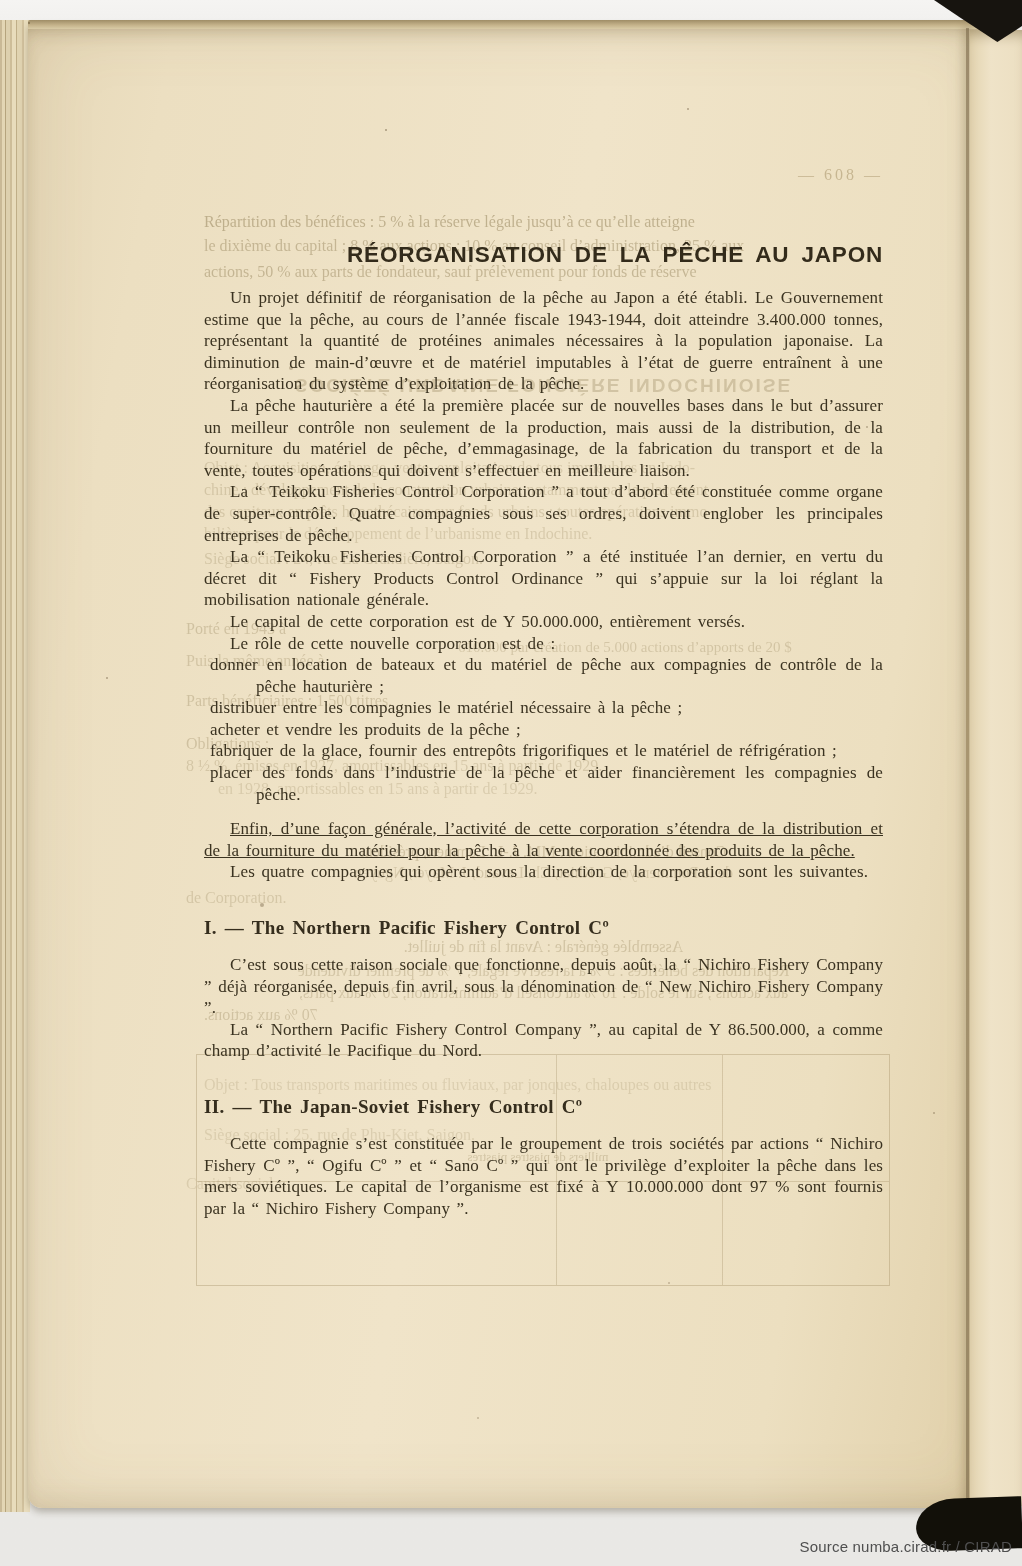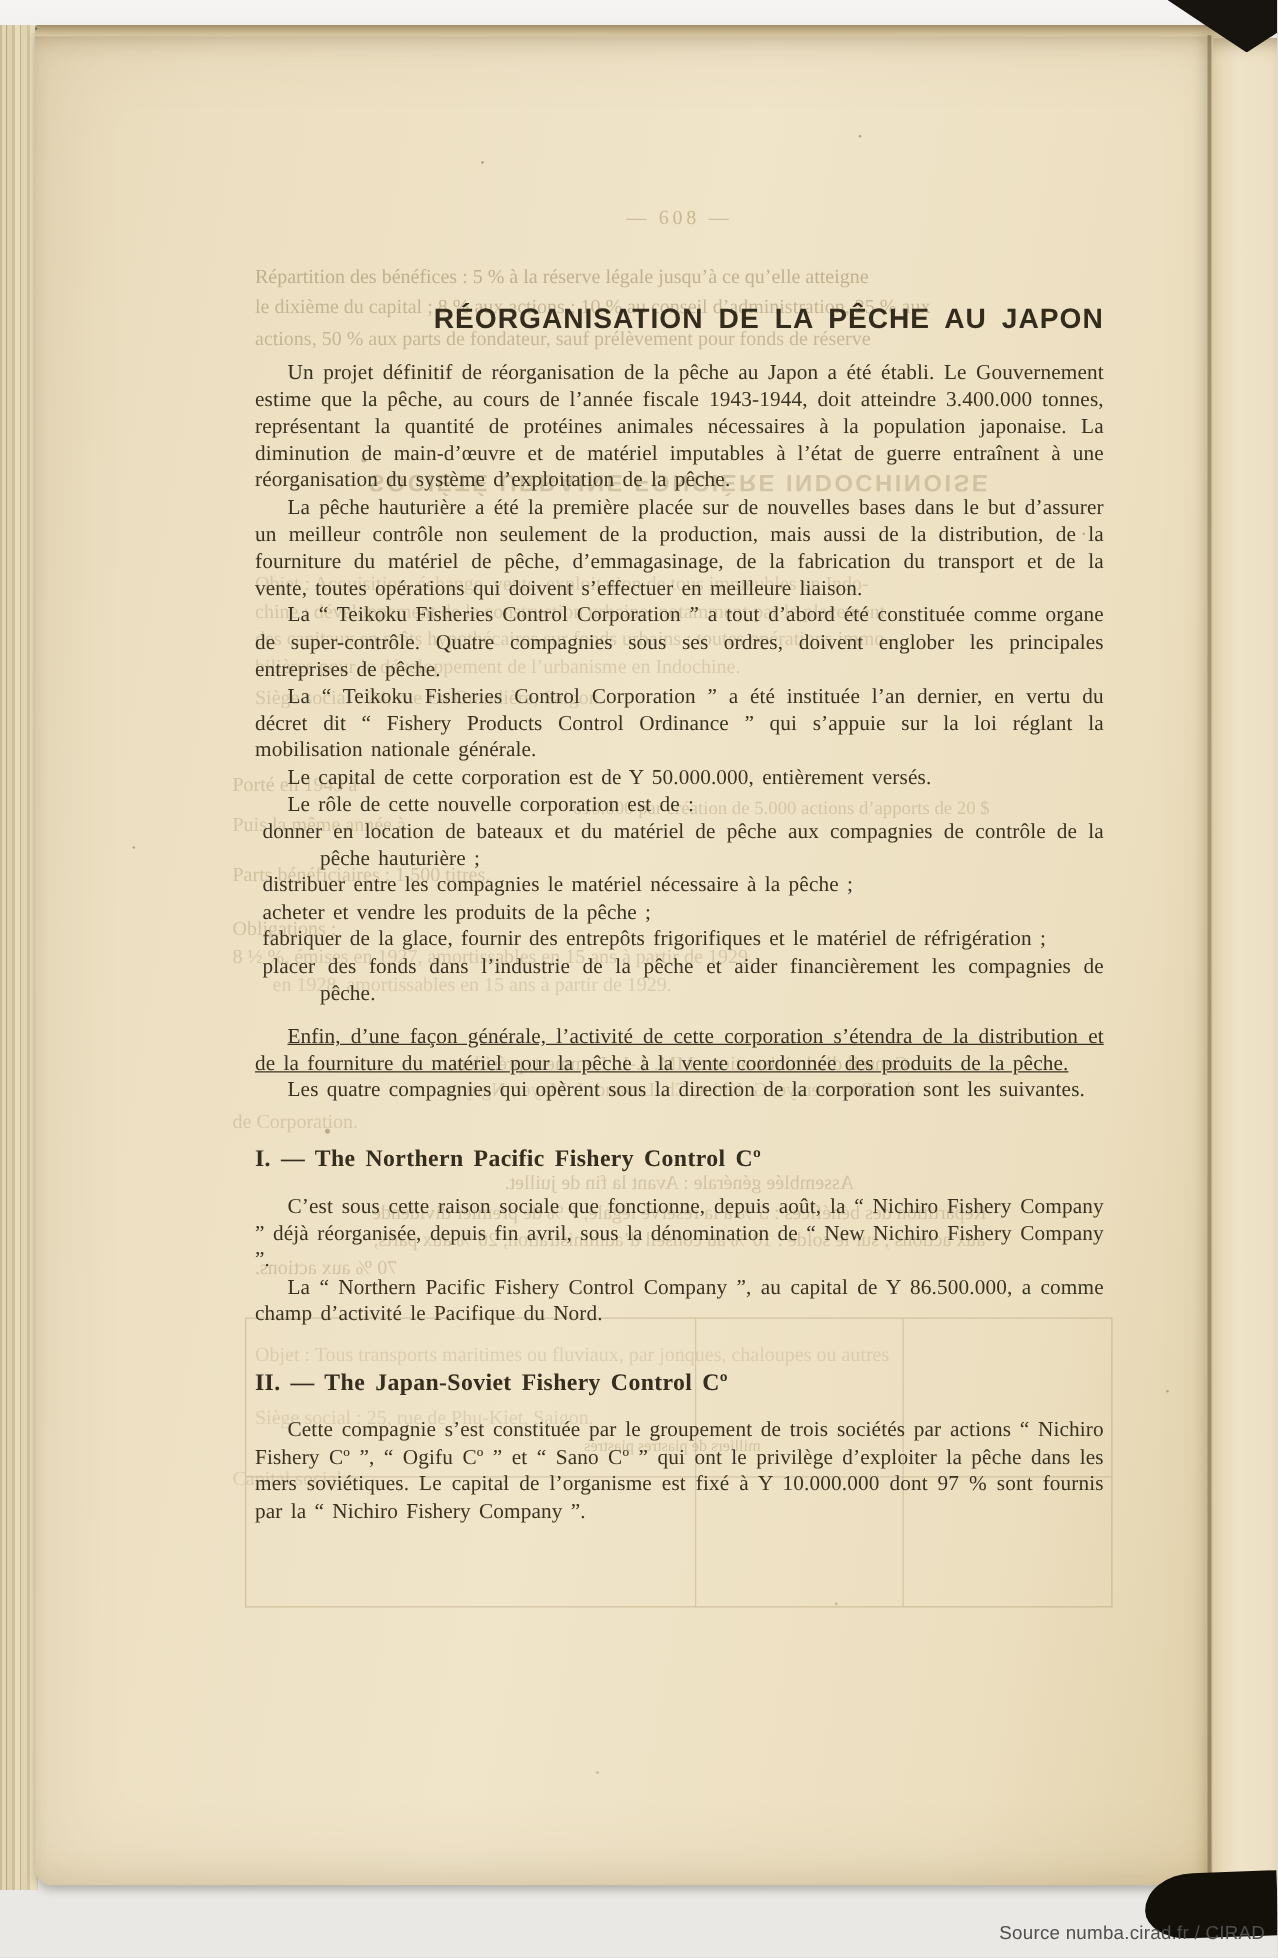--- a/index.html
+++ b/index.html
@@ -54,21 +54,21 @@
   ul.role li{padding-left:52px;text-indent:-46px;}
   article h2{font:bold 19px/23px "Liberation Serif",serif;text-align:left;
     letter-spacing:.3px;word-spacing:3px;margin:33px 0 15px 0;color:#352d1d;}
 
   
   .g{position:absolute;font:16px/20px "Liberation Serif",serif;color:#8d7b52;
      text-align:justify;filter:blur(.5px);pointer-events:none;}
   .g.mir{transform:scaleX(-1);}
   .g.flipy{transform:scaleY(-1);font-family:"Liberation Sans",sans-serif;font-weight:bold;letter-spacing:2px;}
   .g.c{text-align:center;} .g.r{text-align:right;}
-  .ghost-num{position:absolute;left:176px;top:144px;width:679px;text-align:center;
+  .ghost-num{position:absolute;left:176px;top:144px;width:679px;text-align:right;
     font:16px "Liberation Serif",serif;letter-spacing:3px;color:#a8946a;opacity:.55;filter:blur(.4px);}
   .ghost-table{position:absolute;left:168px;top:1032px;width:692px;height:230px;
     border:1px solid rgba(150,128,85,.32);filter:blur(.3px);
     background:
       linear-gradient(rgba(150,128,85,.28),rgba(150,128,85,.28)) 0 126px/100% 1px no-repeat,
       linear-gradient(90deg,rgba(150,128,85,.28),rgba(150,128,85,.28)) 52% 0/1px 100% no-repeat,
       linear-gradient(90deg,rgba(150,128,85,.28),rgba(150,128,85,.28)) 76% 0/1px 100% no-repeat;}
 
   .source{position:absolute;right:10px;top:1538px;
     font:15px "Liberation Sans",sans-serif;color:#4f4f4f;letter-spacing:.2px;}

